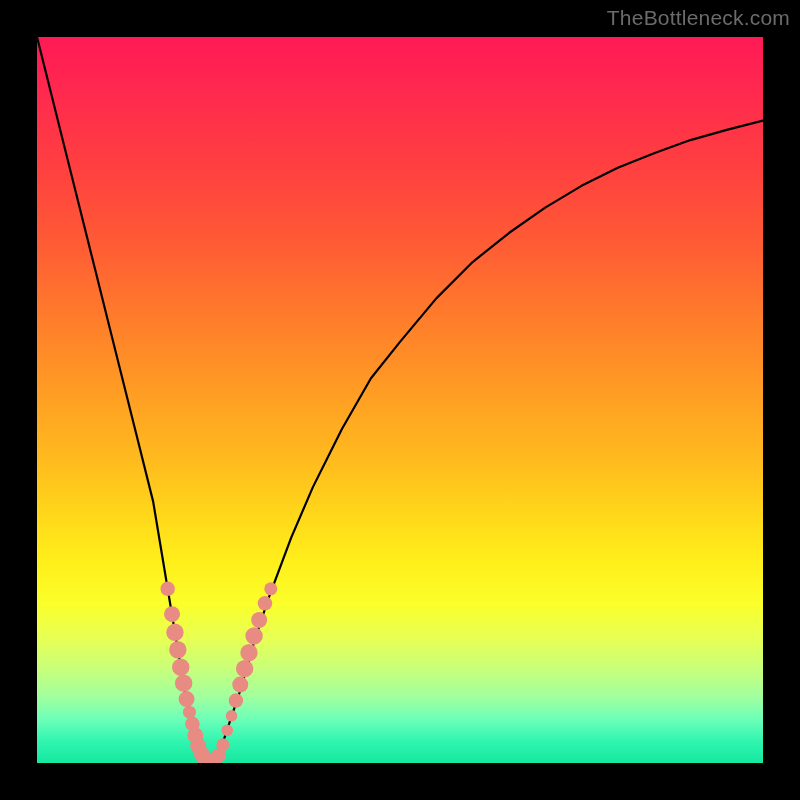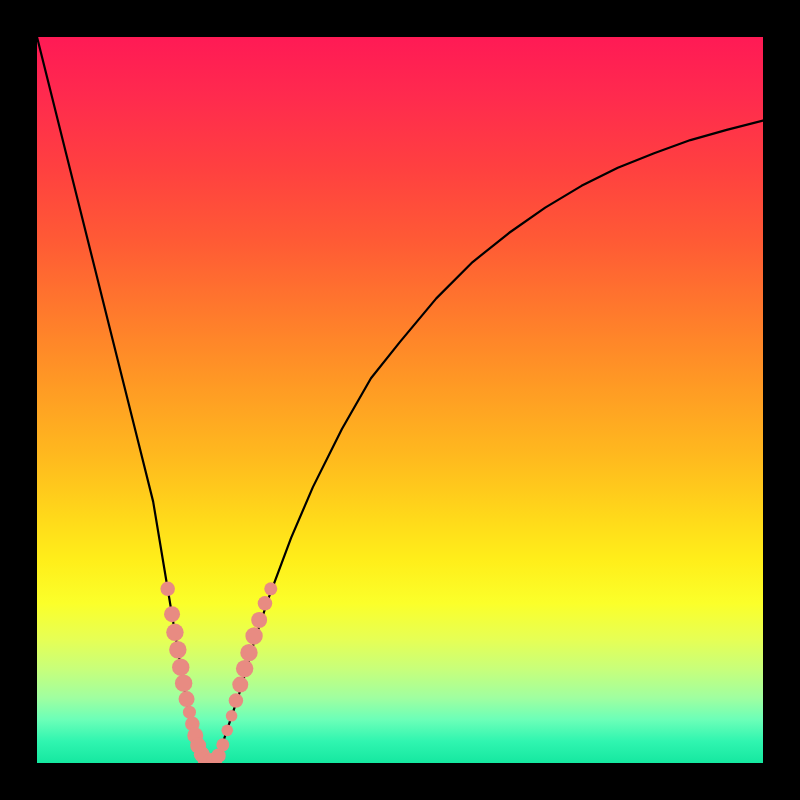--- a/index.html
+++ b/index.html
@@ -76,20 +76,21 @@
   }
   .marker {
     fill: #e88b82;
     stroke: none;
   }
 </style>
 </head>
 <body>
 
 <div class="frame">
+  <div class="watermark">TheBottleneck.com</div>
 
   <div class="plot-area">
     <div class="gradient"></div>
 
     <svg class="curve" viewBox="0 0 726 726" preserveAspectRatio="none">
       <path id="series-path" class="series-line" d="M0.00 0.00 L14.52 58.08 L29.04 116.16 L43.56 174.24 L58.08 232.32 L72.60 290.40 L87.12 348.48 L101.64 406.56 L116.16 464.64 L130.68 551.76 L137.94 595.32 L145.20 638.88 L152.46 682.44 L159.72 718.74 L166.98 726.00 L174.24 726.00 L181.50 718.74 L188.76 696.96 L203.28 653.40 L217.80 602.58 L232.32 559.02 L254.10 500.94 L275.88 450.12 L304.92 392.04 L333.96 341.22 L363.00 304.92 L399.30 261.36 L435.60 225.06 L471.90 196.02 L508.20 170.61 L544.50 148.83 L580.80 130.68 L617.10 116.16 L653.40 103.09 L689.70 92.93 L726.00 83.49"></path>
       <g id="marker-group">
           <circle cx="130.68" cy="551.76" r="7.26" class="marker"></circle>
           <circle cx="135.04" cy="577.17" r="7.99" class="marker"></circle>
           <circle cx="137.94" cy="595.32" r="8.71" class="marker"></circle>

